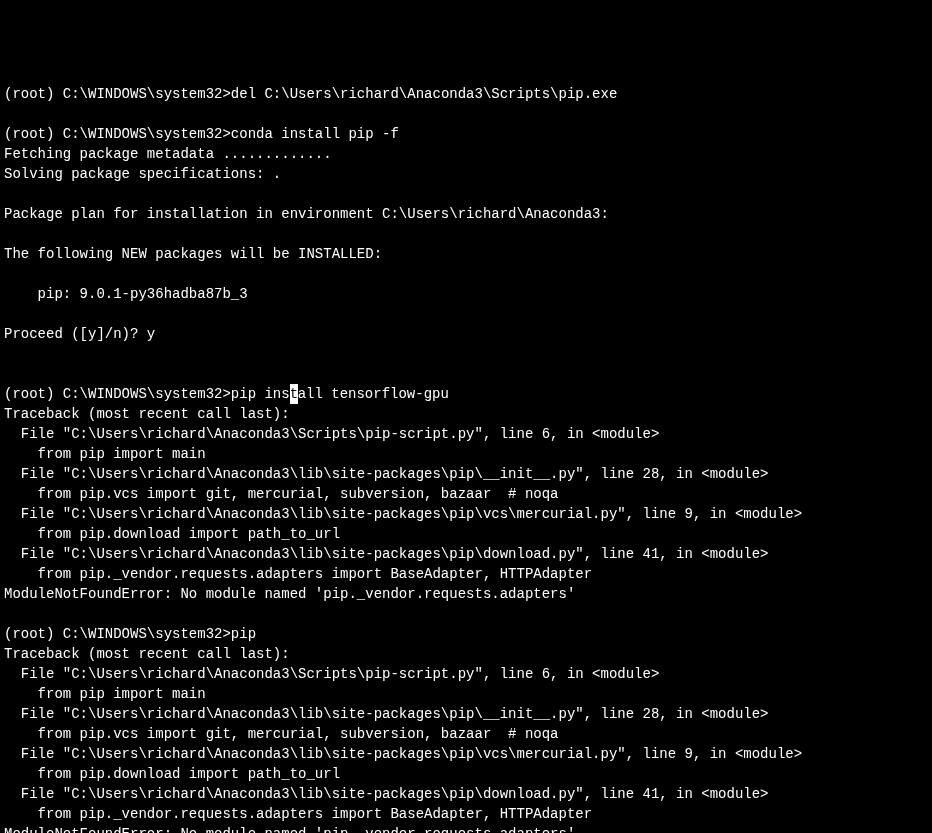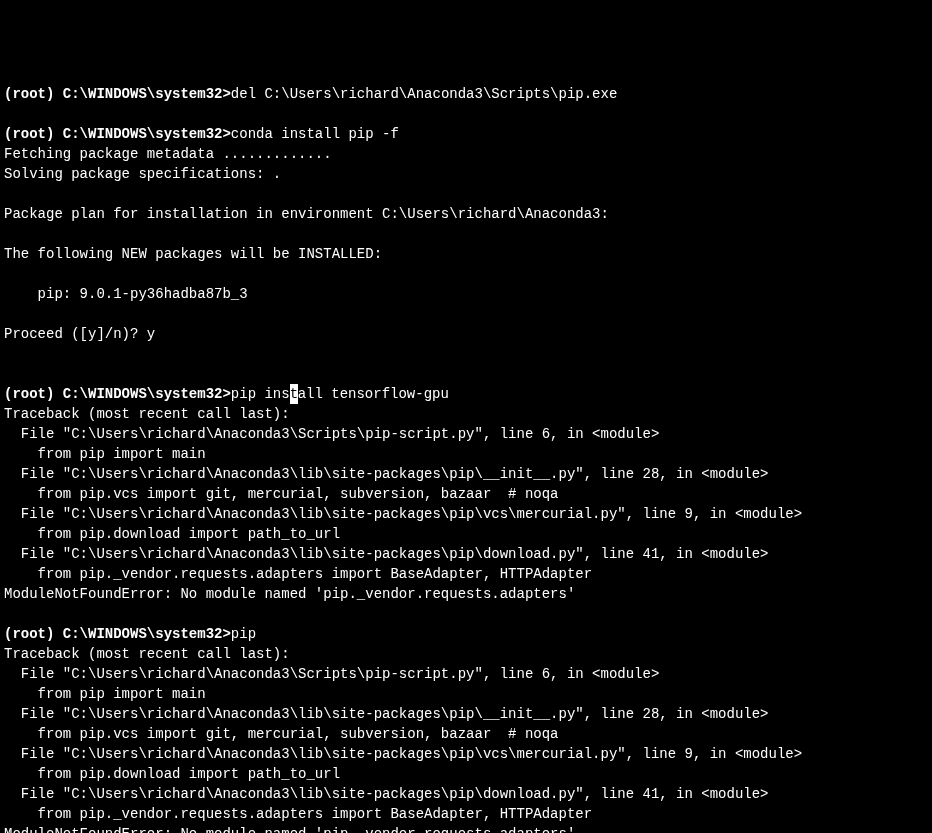--- a/index.html
+++ b/index.html
@@ -21,21 +21,20 @@
     }
     .terminal {
       display: block;
     }
     .line {
       display: block;
       min-height: 20px;
     }
     .prompt {
       display: inline;
-      font-weight: bold;
     }
     .cmd {
       display: inline;
     }
     .output {
       display: inline;
     }
     .cursor {
       background-color: #ffffff;
       color: #000000;

